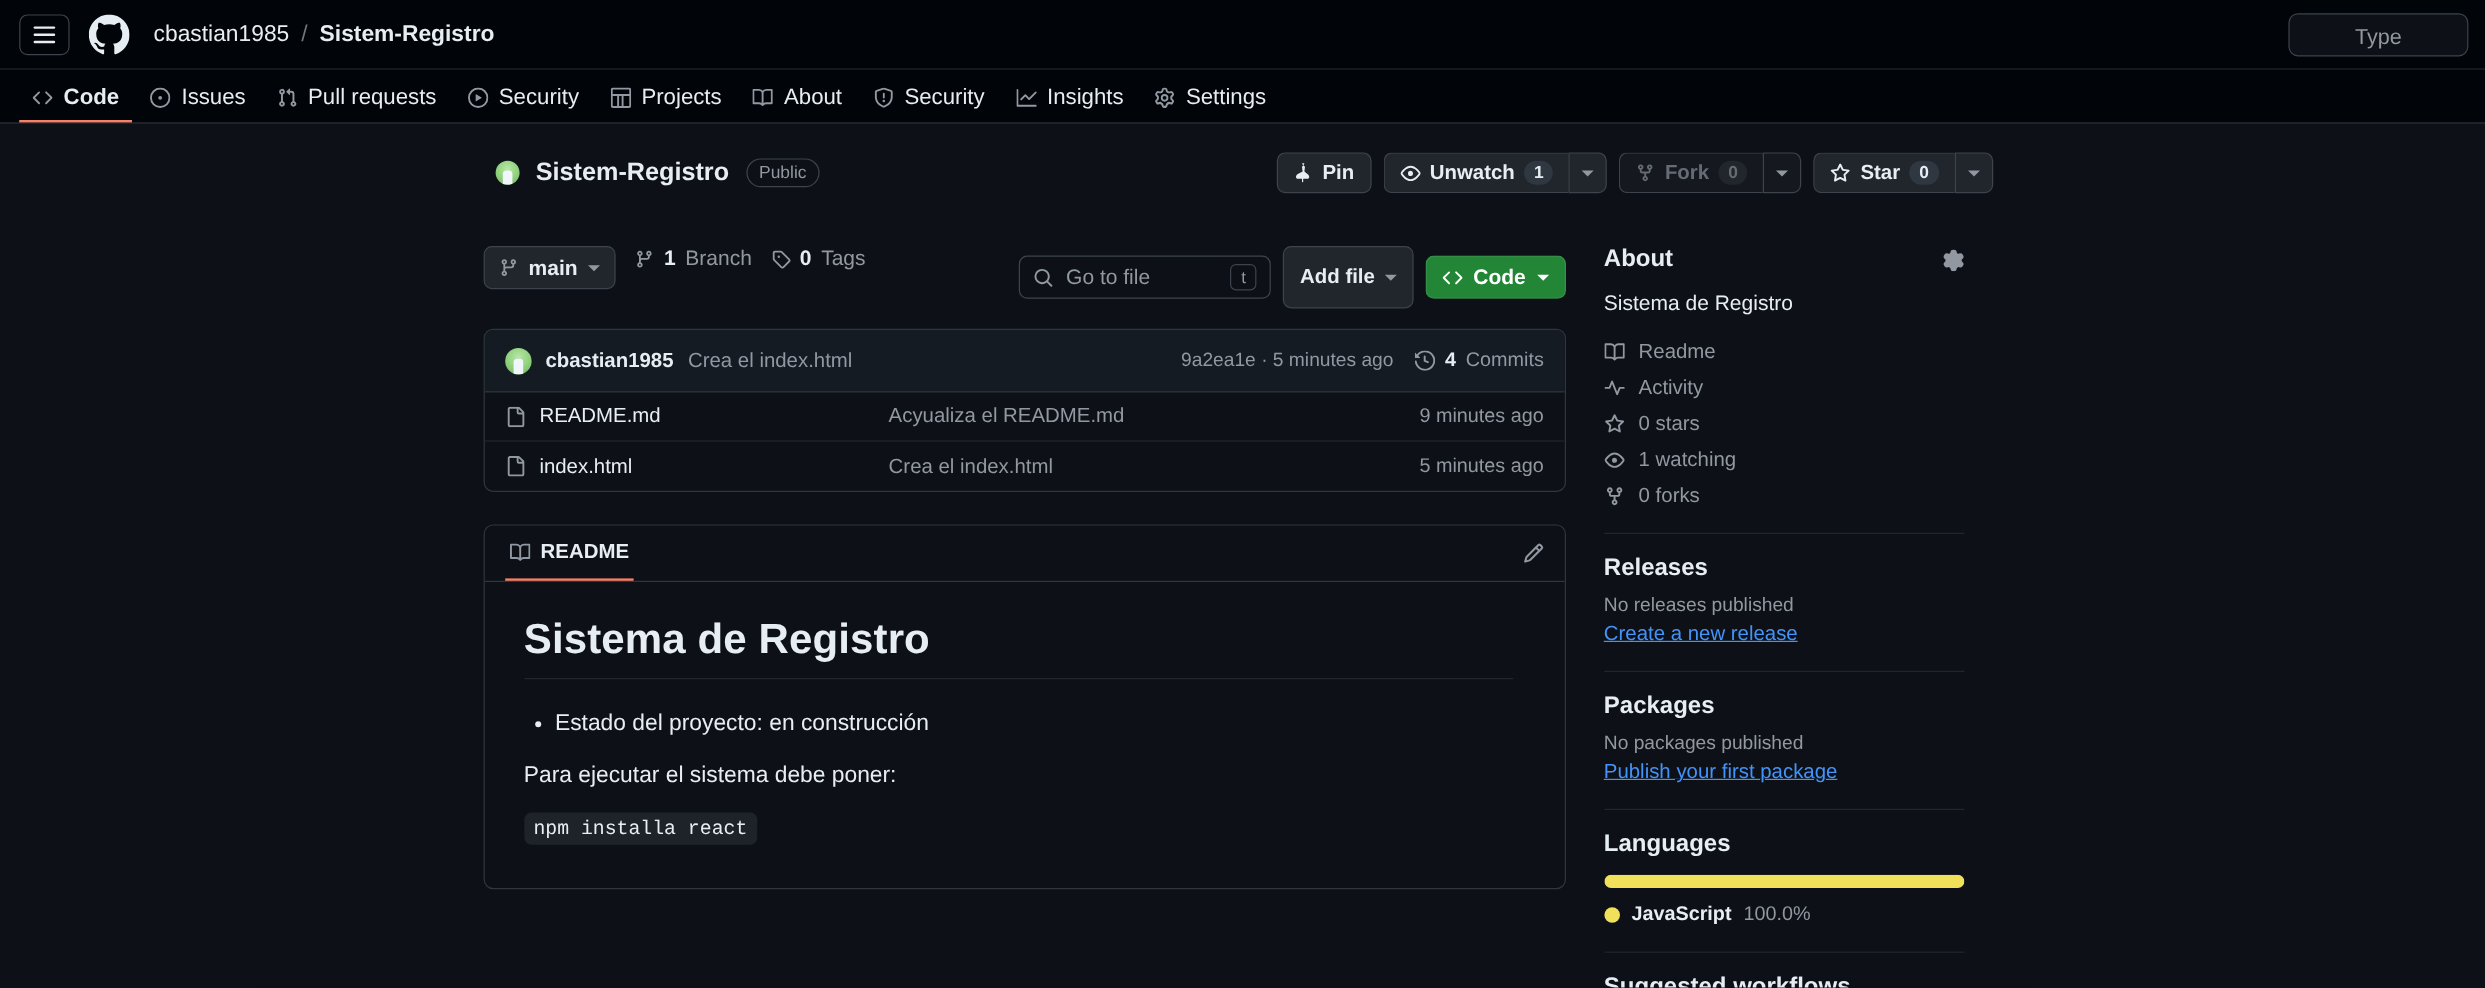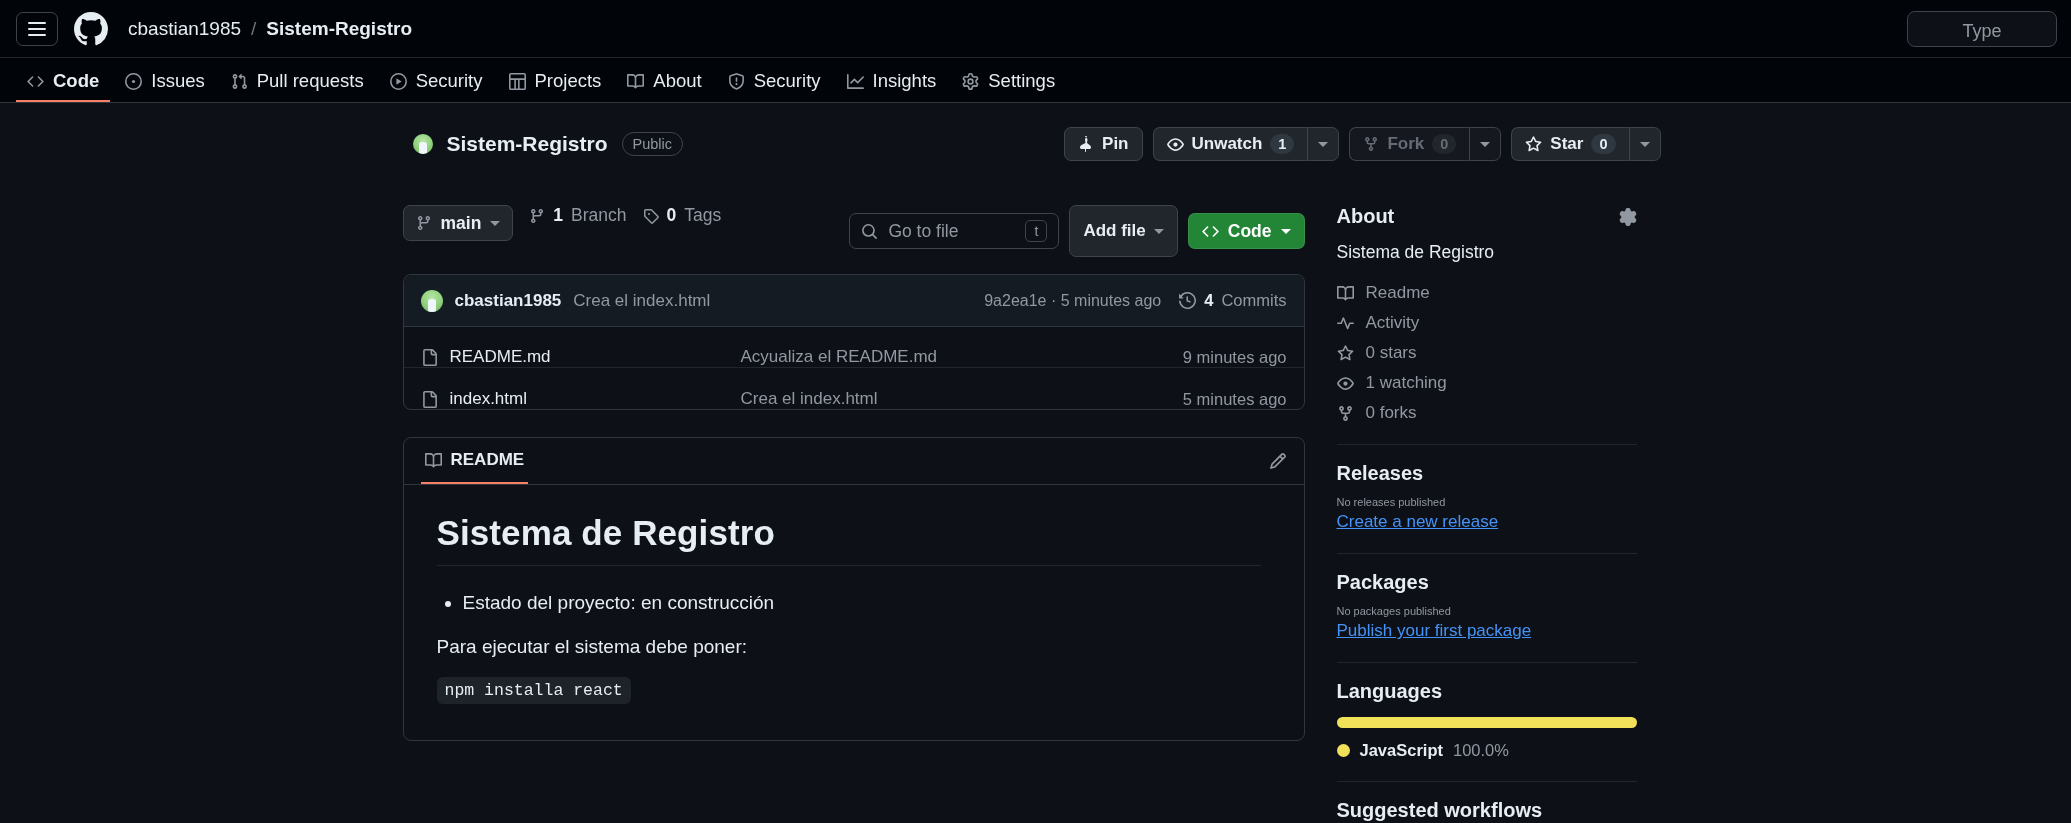--- a/index.html
+++ b/index.html
@@ -169,21 +169,21 @@
     background:#f0f6fc;border-radius:3px 3px 1px 1px;
   }
   .commit-author{font-size:17px;font-weight:700;color:var(--fg);cursor:pointer;}
   .commit-msg{font-size:17px;color:var(--fg-muted);cursor:pointer;}
   .commit-right{margin-left:auto;display:flex;align-items:center;gap:18px;}
   .commit-hash{font-size:16px;color:var(--fg-muted);cursor:pointer;}
   .commit-count{display:flex;align-items:center;gap:8px;font-size:16.5px;color:var(--fg-muted);cursor:pointer;}
   .commit-count b{color:var(--fg);font-weight:700;}
 
   .filerow{
-    display:flex;align-items:flex-end;height:41px;padding:0 17px;
+    display:flex;align-items:center;height:41px;padding:0 17px;
     border-bottom:1px solid var(--border-soft);font-size:17px;
   }
   .filerow:last-child{border-bottom:0;}
   .filerow .fname{display:flex;align-items:center;gap:12px;width:320px;flex:none;color:var(--fg);cursor:pointer;}
   .filerow .fmsg{flex:1;color:var(--fg-muted);cursor:pointer;}
   .filerow .ftime{color:var(--fg-muted);font-size:16.5px;white-space:nowrap;}
 
   
   .readmebox{border:1px solid var(--border);border-radius:8px;overflow:hidden;}
   .readme-head{
@@ -207,21 +207,21 @@
     font-family:"Liberation Mono",monospace;font-size:16.5px;
     background:#656c7633;border-radius:6px;padding:4px 8px;
   }
 
   
   .side-h{display:flex;align-items:center;font-size:20px;font-weight:700;margin-bottom:11px;}
   .side-h .gear{margin-left:auto;cursor:pointer;display:flex;}
   .side-desc{font-size:17.5px;color:var(--fg);margin-bottom:18px;line-height:1.5;}
   .side-link{display:flex;align-items:center;gap:12px;font-size:17px;color:var(--fg-muted);margin-bottom:10px;cursor:pointer;}
   .side-sep{height:1px;background:var(--border-soft);margin:21px 0 17px;}
-  .side-sub{font-size:11px;color:var(--fg-muted);margin-bottom:2px;}
+  .side-sub{font-size:16px;color:var(--fg-muted);margin-bottom:2px;}
   .side-a{font-size:17px;color:var(--link);text-decoration:underline;cursor:pointer;display:inline-block;}
   .langbar{height:11px;border-radius:7px;overflow:hidden;display:flex;margin:14px 0 13px;}
   .langrow{display:flex;align-items:center;gap:10px;font-size:16.5px;cursor:pointer;}
   .langdot{width:13px;height:13px;border-radius:50%;flex:none;}
   .langrow b{font-weight:700;color:var(--fg);}
   .langrow span.pct{color:var(--fg-muted);}
   .side-block{margin-bottom:0;}
 </style>
 </head>
 <body>

